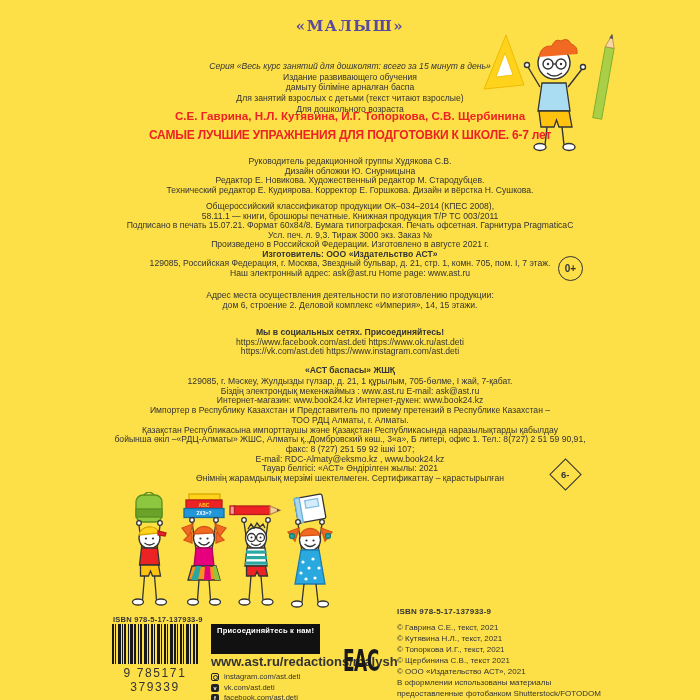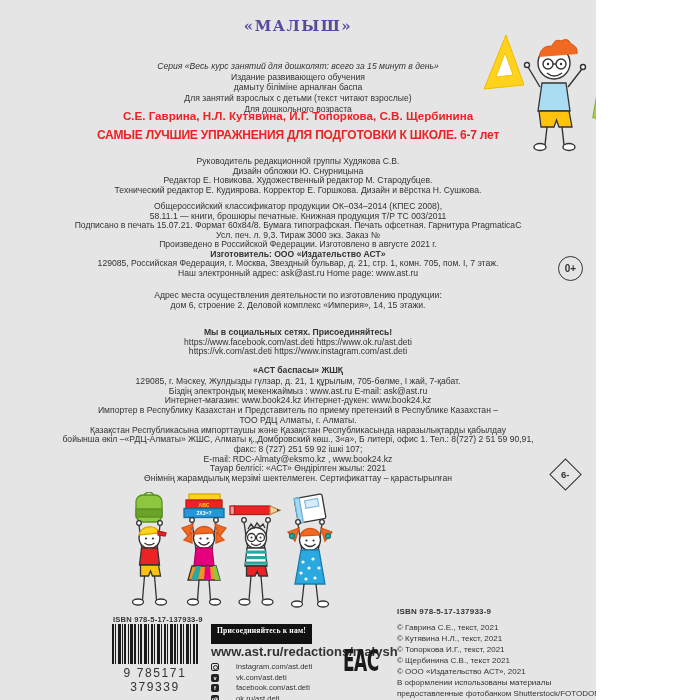--- a/index.html
+++ b/index.html
@@ -1,16 +1,16 @@
 <!DOCTYPE html>
 <html><head>
 <meta charset="utf-8">
 <style>
   html,body{margin:0;padding:0;background:#fff;}
-  .page{position:relative;width:596px;height:700px;background:#e5e5e5;overflow:hidden;
+  .page{position:relative;width:700px;height:700px;background:#fde047;overflow:hidden;
         font-family:"Liberation Sans","DejaVu Sans",sans-serif;color:#333;}
   .abs{position:absolute;}
   .c{position:absolute;left:55px;right:55px;text-align:center;font-size:8.6px;line-height:9.6px;color:#333;}
   .b{font-weight:bold;}
   .it{font-style:italic;}
   .logo{top:22px;font-size:15px;font-weight:bold;letter-spacing:1.5px;color:#5a4a9f;
         font-family:"DejaVu Serif","Liberation Serif",serif;}
   .series{top:61px;line-height:10.7px;}
   .authors{top:111px;font-size:11.6px;font-weight:bold;color:#ed2224;}
   .title{top:125px;font-size:12px;line-height:20px;font-weight:bold;color:#ed2224;letter-spacing:-0.2px;}
@@ -25,24 +25,24 @@
              display:flex;align-items:center;justify-content:center;}
   .badge-diamond{position:absolute;left:554px;top:463px;width:21px;height:21px;border:1.5px solid #333;
              transform:rotate(45deg);display:flex;align-items:center;justify-content:center;}
   .badge-diamond span{transform:rotate(-45deg);font-size:9.5px;font-weight:600;color:#333;}
   
   .isbn-left{left:113px;top:615px;font-size:7.6px;font-weight:600;letter-spacing:0.2px;}
   .barcode{left:112px;top:624px;}
   .barcode-digits{left:111px;top:666px;width:88px;text-align:center;font-size:12px;letter-spacing:1.6px;}
   .join{left:211px;top:619px;width:118px;}
   .join-badge{display:inline-block;background:#111;color:#fff;font-size:7.6px;font-weight:bold;
-              padding:2px 6px 9px;letter-spacing:0.2px;font-family:Liberation Serif, serif;}
+              padding:2px 6px 19px;letter-spacing:0.2px;}
   .join-url{font-size:13px;font-weight:bold;margin-top:0;}
   .join-links{margin-top:3px;}
-  .join-row{display:flex;align-items:center;gap:17px;font-size:7.6px;line-height:10.6px;}
+  .join-row{display:flex;align-items:center;gap:5px;font-size:7.6px;line-height:10.6px;}
   .mini{width:8px;height:8px;flex:0 0 8px;display:flex;align-items:center;justify-content:center;
         box-sizing:border-box;font-size:5.5px;font-weight:bold;}
   .mini.solid{background:#222;color:#fff;border-radius:2px;}
   .mini.outline{border:1px solid #222;border-radius:2px;}
   .mini.outline i{width:3px;height:3px;border:1px solid #222;border-radius:50%;display:block;}
   .eac{left:343px;top:643px;width:40px;font-size:17px;font-weight:800;letter-spacing:-0.5px;
        color:#1a1a1a;transform:scaleY(1.75);transform-origin:top left;
        font-family:"DejaVu Sans","Liberation Sans",sans-serif;}
   .rightcol{left:397px;top:606px;width:250px;text-align:left;font-size:8px;line-height:11px;}
   .rightcol .isbn{font-weight:bold;margin-bottom:5px;letter-spacing:0.2px;}

